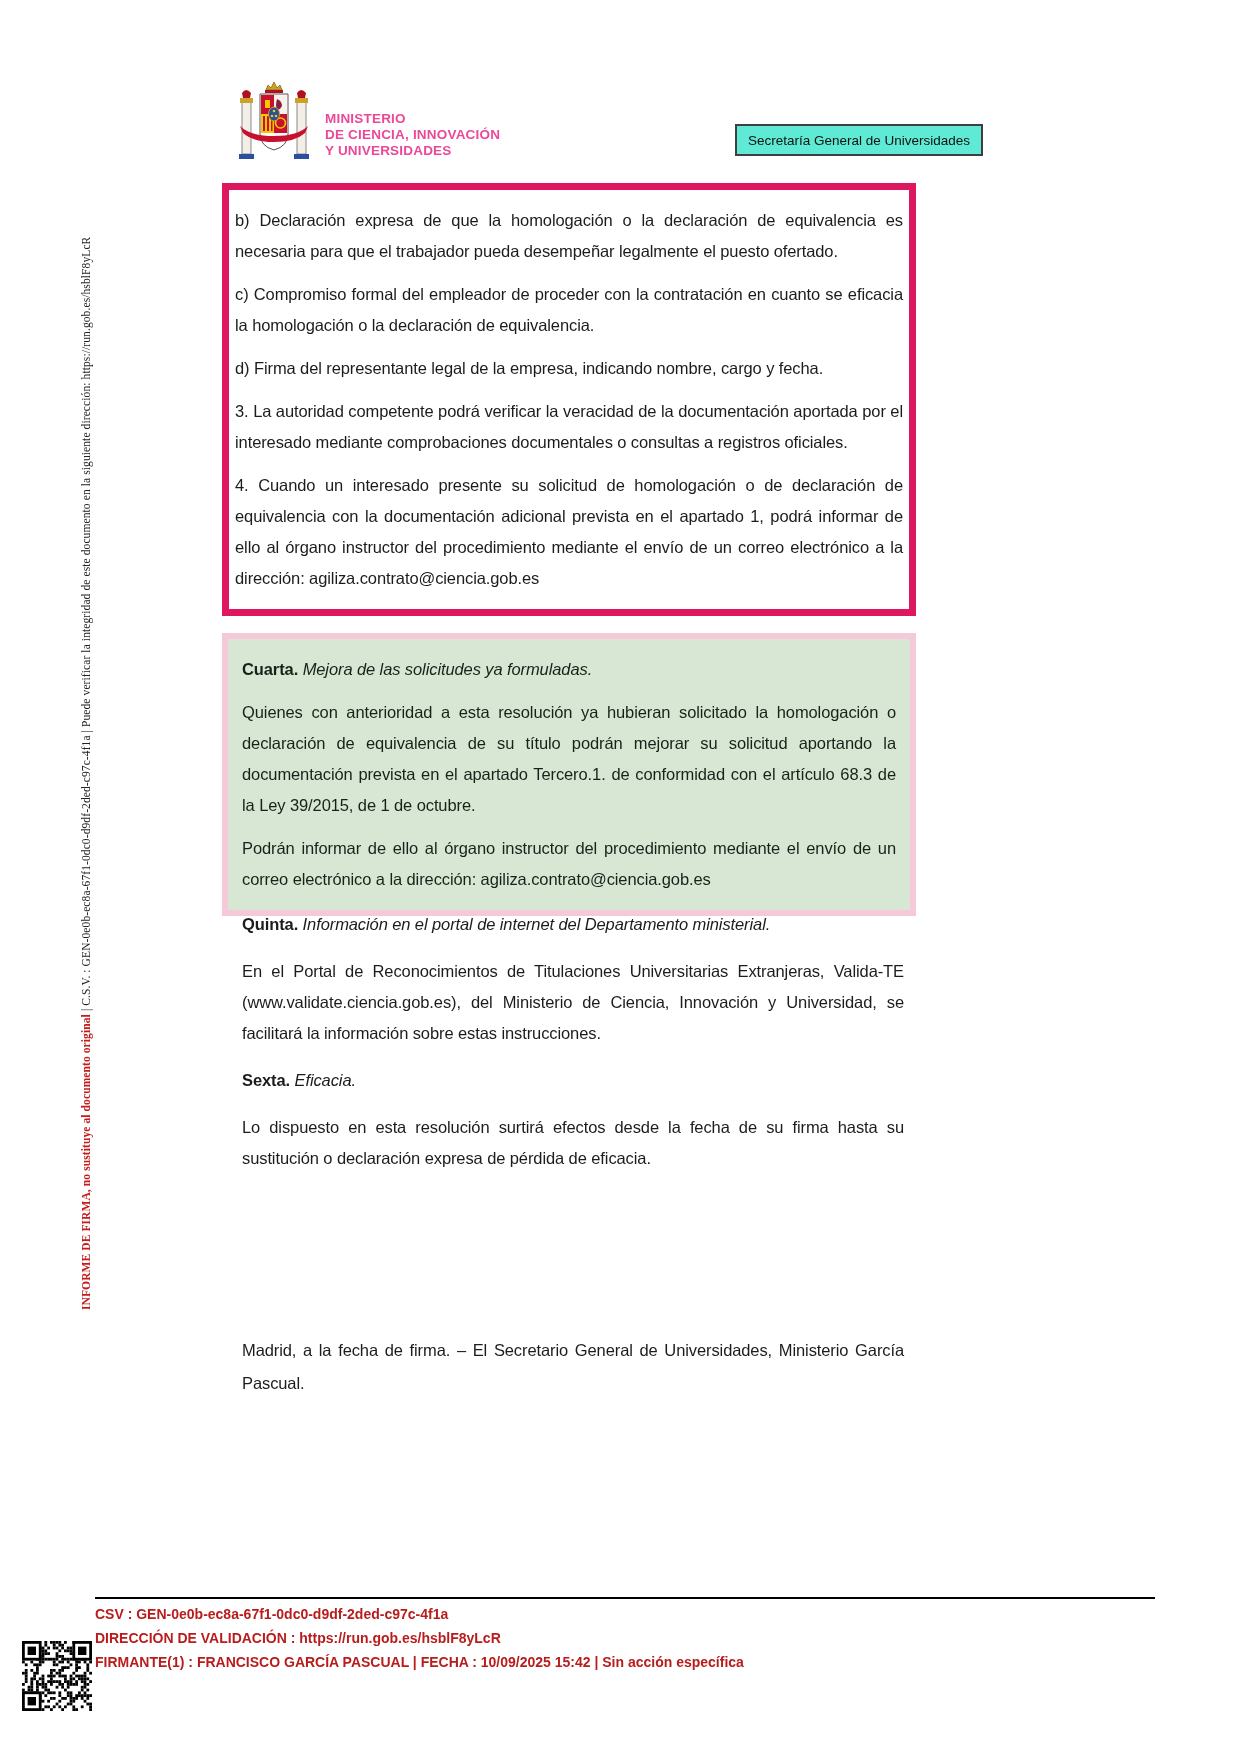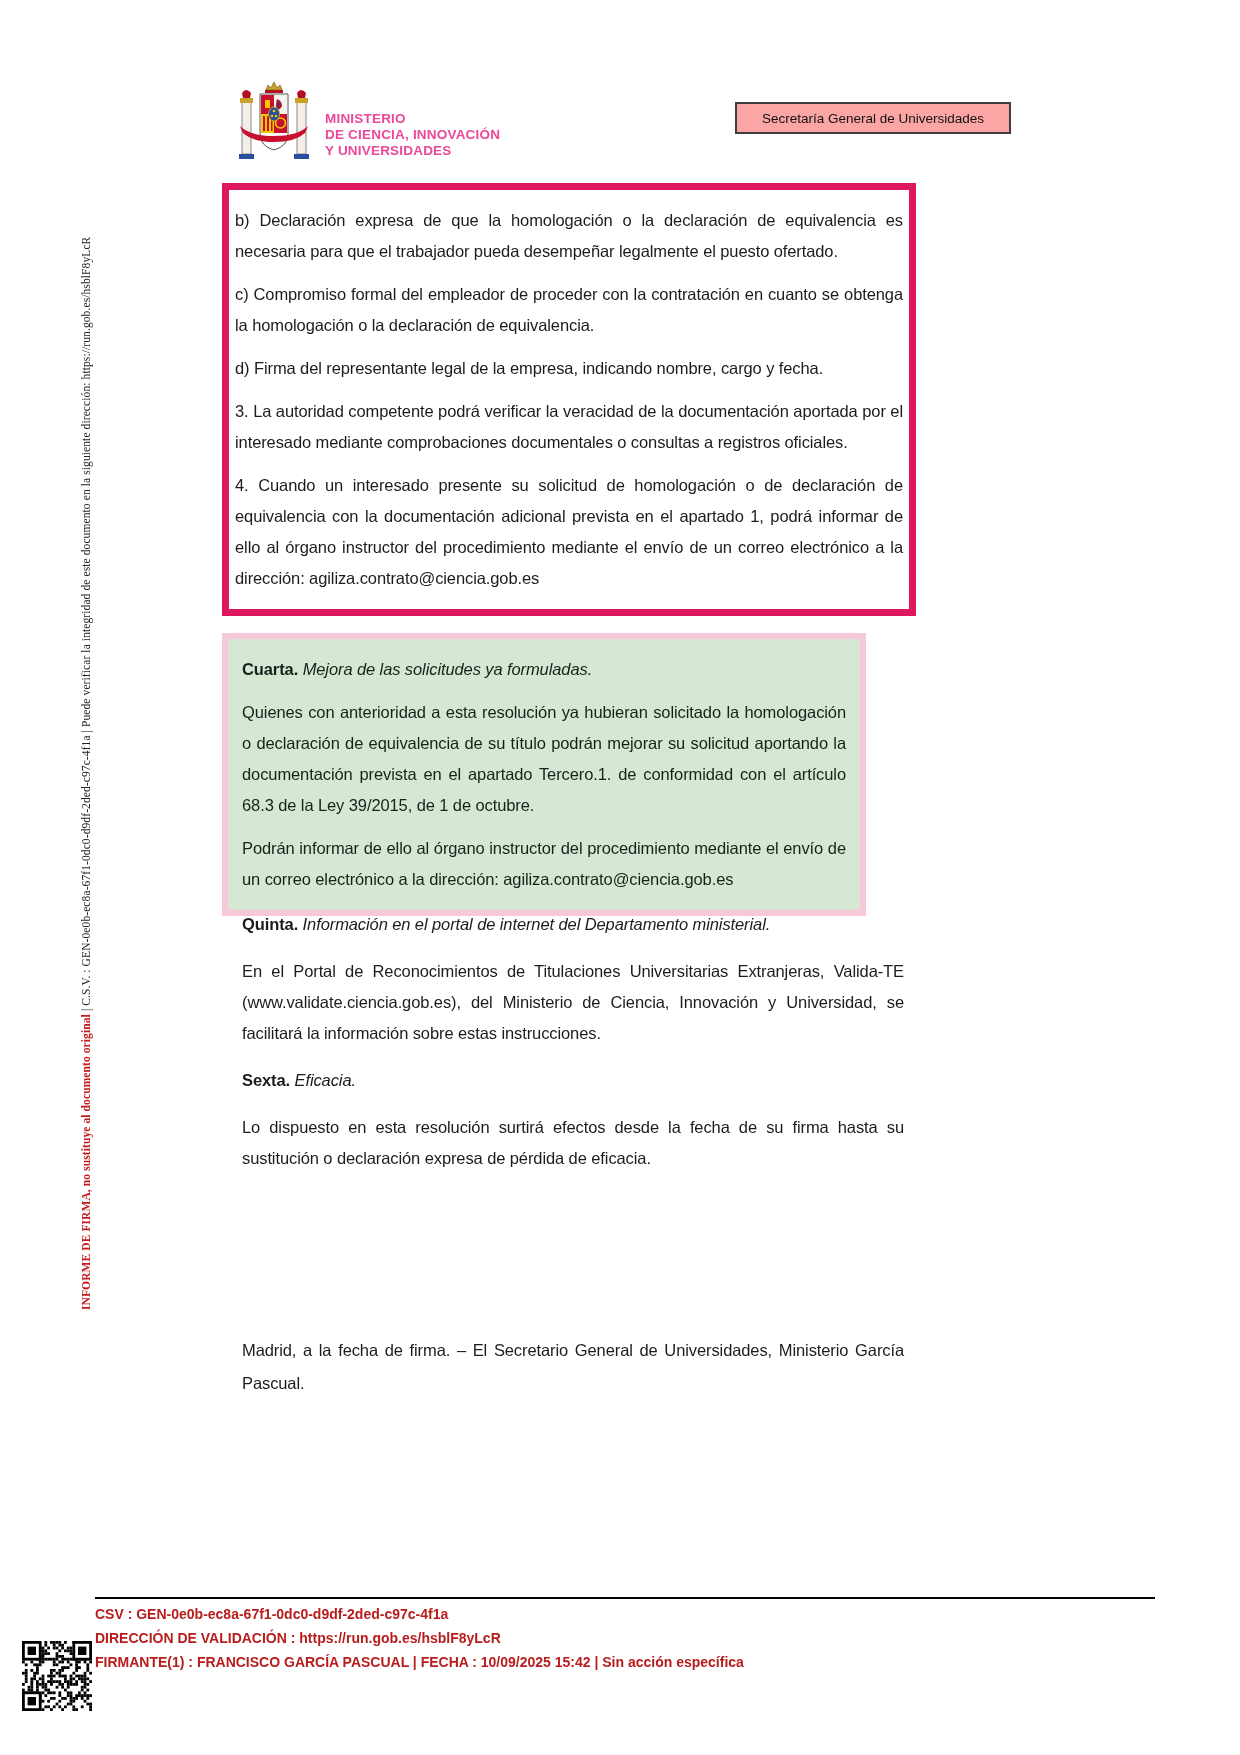--- a/index.html
+++ b/index.html
@@ -7,35 +7,35 @@
   body {
     width:1240px; height:1755px; background:#ffffff; position:relative;
     font-family:"Liberation Sans", sans-serif; color:#1c1c1c; overflow:hidden;
   }
   .page { position:absolute; inset:0; }
 
   
   .coat { position:absolute; left:236px; top:80px; width:76px; height:100px; }
   .ministry { position:absolute; left:325px; top:111px; font-size:13.5px;
     line-height:16px; color:#ec4899; font-weight:bold; letter-spacing:.2px; }
-  .unit-box { position:absolute; left:735px; top:102px; width:276px; height:32px;
-    background:#fca5a5; border:2px solid #3f3f3f; display:flex; align-items:center;
+  .unit-box { position:absolute; left:735px; top:124px; width:248px; height:32px;
+    background:#5eead4; border:2px solid #3f3f3f; display:flex; align-items:center;
     justify-content:center; font-size:13.5px; color:#111; }
 
   
   .side-text { position:absolute; left:80px; top:1310px; transform:rotate(-90deg);
     transform-origin:0 0; white-space:nowrap; font-family:"Liberation Serif", serif;
     font-size:11.5px; letter-spacing:.1px; }
   .side-text .red { color:#c41c1c; font-weight:bold; }
   .side-text .blk { color:#222; }
 
   
   .magenta-box { position:absolute; left:222px; top:183px; width:694px;
     border:7px solid #dd1760; background:#fff; padding:3px 6px; }
-  .green-box { position:absolute; left:222px; top:633px; width:644px;
+  .green-box { position:absolute; left:222px; top:633px; width:694px;
     border:6px solid #f6c9d9; background:#d8e7d3; padding:3px 14px; }
   .magenta-box p, .green-box p, .body-text p, .closing {
     font-size:16.5px; line-height:31px; letter-spacing:-0.1px;
     text-align:justify; margin:12px 0; color:#1c1c1c; }
   .green-box p { color:#15241a; }
   .heading { text-align:left !important; }
   .heading b { font-weight:bold; }
   .heading i { font-style:italic; }
 
   
@@ -98,21 +98,21 @@
     <div>DE CIENCIA, INNOVACIÓN</div>
     <div>Y UNIVERSIDADES</div>
   </div>
 
   <div class="unit-box">
     <span>Secretaría General de Universidades</span>
   </div>
 
   <div class="magenta-box">
     <p>b) Declaración expresa de que la homologación o la declaración de equivalencia es necesaria para que el trabajador pueda desempeñar legalmente el puesto ofertado.</p>
-    <p>c) Compromiso formal del empleador de proceder con la contratación en cuanto se obtenga la homologación o la declaración de equivalencia.</p>
+    <p>c) Compromiso formal del empleador de proceder con la contratación en cuanto se eficacia la homologación o la declaración de equivalencia.</p>
     <p>d) Firma del representante legal de la empresa, indicando nombre, cargo y fecha.</p>
     <p>3. La autoridad competente podrá verificar la veracidad de la documentación aportada por el interesado mediante comprobaciones documentales o consultas a registros oficiales.</p>
     <p>4. Cuando un interesado presente su solicitud de homologación o de declaración de equivalencia con la documentación adicional prevista en el apartado 1, podrá informar de ello al órgano instructor del procedimiento mediante el envío de un correo electrónico a la dirección: agiliza.contrato@ciencia.gob.es</p>
   </div>
 
   <div class="green-box">
     <p class="heading"><b>Cuarta.</b><i> Mejora de las solicitudes ya formuladas.</i></p>
     <p>Quienes con anterioridad a esta resolución ya hubieran solicitado la homologación o declaración de equivalencia de su título podrán mejorar su solicitud aportando la documentación prevista en el apartado Tercero.1. de conformidad con el artículo 68.3 de la Ley 39/2015, de 1 de octubre.</p>
     <p>Podrán informar de ello al órgano instructor del procedimiento mediante el envío de un correo electrónico a la dirección: agiliza.contrato@ciencia.gob.es</p>
   </div>

